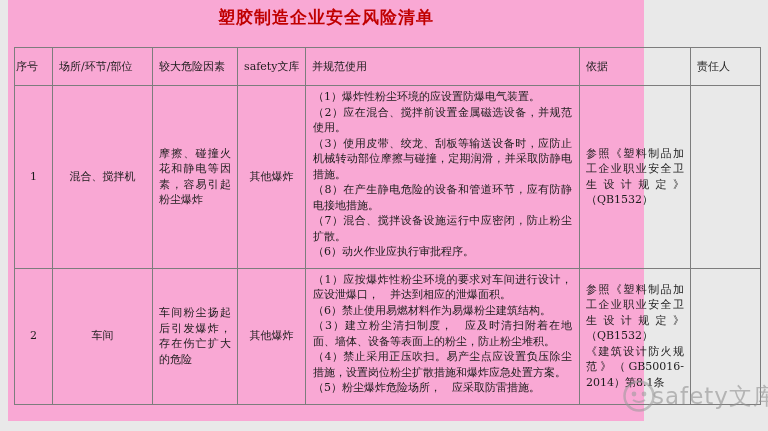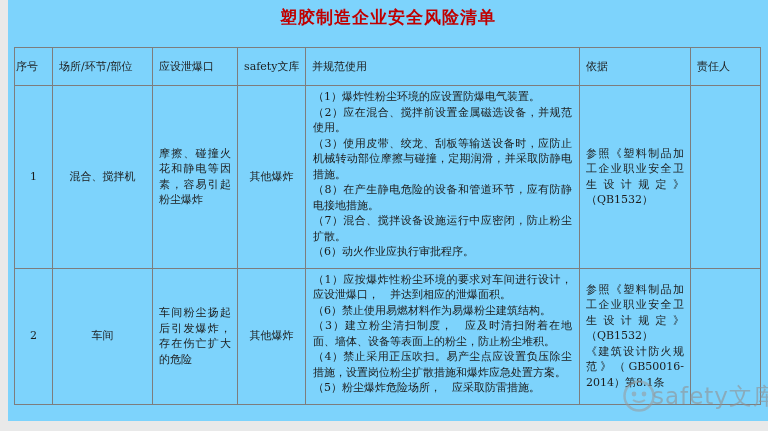--- a/index.html
+++ b/index.html
@@ -4,22 +4,22 @@
 <style>
   * { box-sizing: border-box; }
   html,body { margin:0; padding:0; }
   body {
     width:768px; height:431px;
     background:#e9e9e9;
     font-family:"DejaVu Serif","Liberation Serif",serif;
     position:relative; overflow:hidden;
   }
   .page {
-    position:absolute; left:8px; top:0; width:760px; height:421px;
-    background:#7dd3fc;
+    position:absolute; left:8px; top:0; width:636px; height:421px;
+    background:#f9a8d4;
   }
   .doc-title {
     position:absolute; top:6px; left:0; width:100%;
     text-align:center;
     color:#c00000;
     font-size:17px; font-weight:bold; letter-spacing:1px;
   }
   table.risk-table {
     position:absolute; left:6px; top:47px;
     width:746px;
@@ -84,21 +84,21 @@
         <col style="width:85px">
       <col style="width:68px">
         <col style="width:274px">
         <col style="width:111px">
       <col style="width:70px">
     </colgroup>
     <tbody>
         <tr class="hdr">
       <th class="c-center">序号</th>
       <th>场所/环节/部位</th>
-      <th>应设泄爆口</th>
+      <th>较大危险因素</th>
       <th>safety文库</th>
       <th>并规范使用</th>
       <th>依据</th>
       <th>责任人</th>
     </tr>
     <tr class="row1">
       <td class="c-center">1</td>
       <td class="c-center">混合、搅拌机</td>
       <td class="c-just">摩擦、碰撞火花和静电等因素，容易引起粉尘爆炸</td>
       <td class="c-center">其他爆炸</td>

